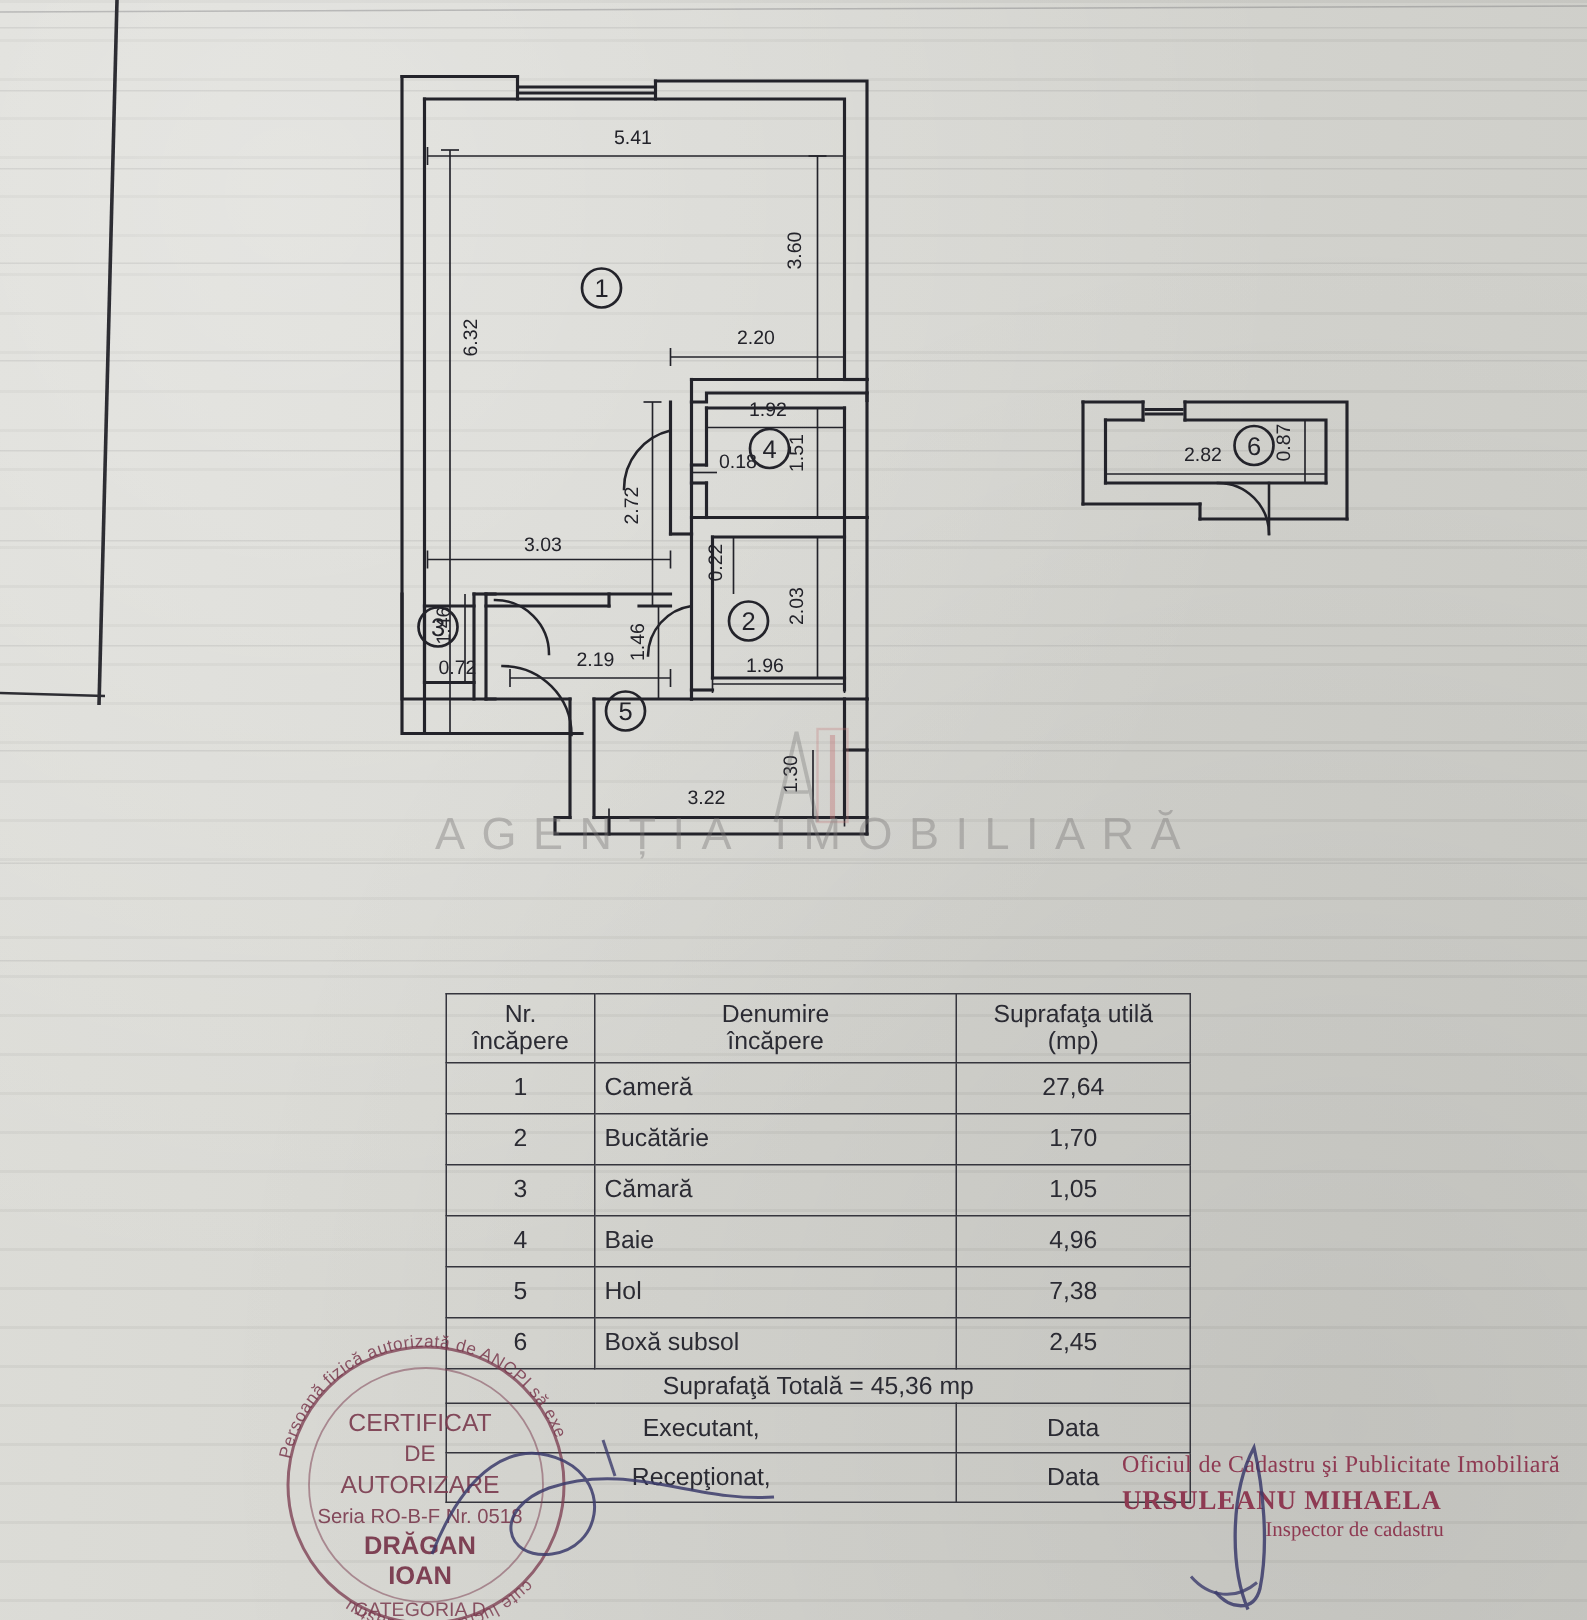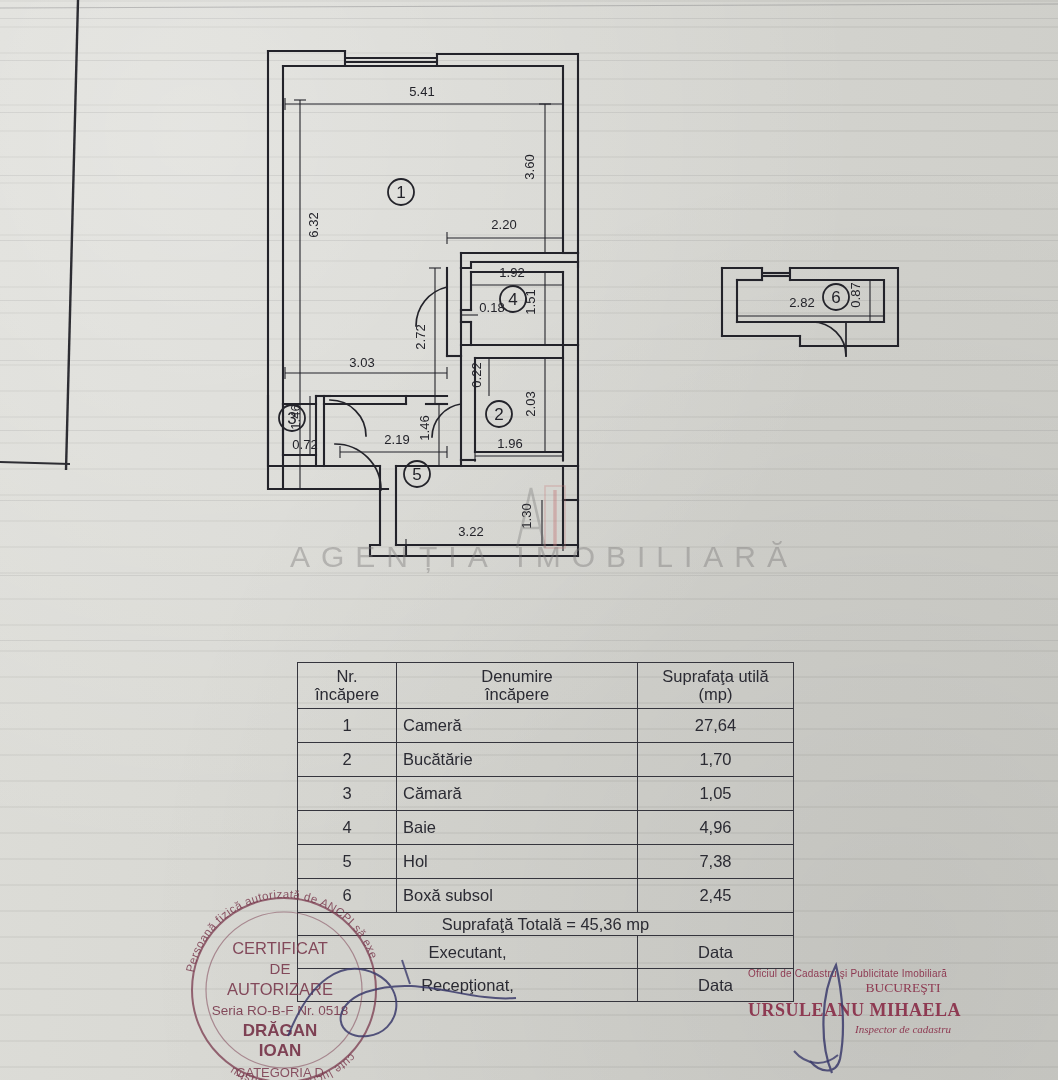--- a/index.html
+++ b/index.html
@@ -75,24 +75,24 @@
   
   #stampL{
     position:absolute;left:176px;top:878px;width:215px;height:205px;
     pointer-events:none;
   }
   #stampR{
     position:absolute;left:748px;top:968px;width:310px;height:112px;
     pointer-events:none;
     color:#8e3a52;
   }
-  #stampR .l1{font-size:10px;font-family:Liberation Sans, sans-serif;letter-spacing:.2px;}
+  #stampR .l1{font-size:16px;font-family:Liberation Serif, serif;letter-spacing:.2px;}
   #stampR .l2{font-size:13.5px;font-family:"Liberation Serif", serif;text-align:center;margin-top:1px;}
   #stampR .l3{font-size:18px;font-weight:bold;font-family:"Liberation Serif", serif;margin-top:4px;letter-spacing:.5px;}
-  #stampR .l4{font-size:11px;font-family:"Liberation Serif", serif;text-align:center;margin-top:2px;font-style:italic;}
+  #stampR .l4{font-size:14px;font-family:"Liberation Serif", serif;text-align:center;margin-top:2px;}
   #sigR{position:absolute;left:780px;top:955px;width:120px;height:125px;pointer-events:none;}
   #sigL{position:absolute;left:280px;top:940px;width:300px;height:120px;pointer-events:none;}
 </style>
 </head>
 <body>
 
 <div id="paper"></div>
 <div class="creases">
   <div class="crease" style="top:18px"></div>
   <div class="crease" style="top:60px"></div>
@@ -430,20 +430,19 @@
     <text x="104" y="199" font-size="13" id="stL7" opacity=".85">CATEGORIA D</text>
   </g>
 </svg>
 <svg id="sigL" viewBox="0 0 300 120">
   <path d="M8 96 C 30 40, 62 18, 96 34 C 128 50, 120 92, 88 96 C 56 100, 48 66, 86 52 C 140 34, 184 62, 236 58" fill="none" stroke="#3b3b6b" stroke-width="2" opacity=".85"></path>
   <path d="M122 20 L130 44" fill="none" stroke="#3b3b6b" stroke-width="2" opacity=".8"></path>
 </svg>
 
 <div id="stampR">
   <div class="l1">Oficiul de Cadastru şi Publicitate Imobiliară</div>
-  <div class="l2">BUCUREŞTI</div>
   <div class="l3">URSULEANU MIHAELA</div>
   <div class="l4">Inspector de cadastru</div>
 </div>
 <svg id="sigR" viewBox="0 0 120 125">
   <path d="M52 118 C 40 90, 40 40, 56 10 C 62 36, 66 74, 60 104 C 56 120, 40 118, 30 106" fill="none" stroke="#3b3b6b" stroke-width="2.2" opacity=".85"></path>
   <path d="M14 96 C 26 110, 44 112, 58 100" fill="none" stroke="#3b3b6b" stroke-width="2" opacity=".8"></path>
 </svg>
 
 </body></html>

